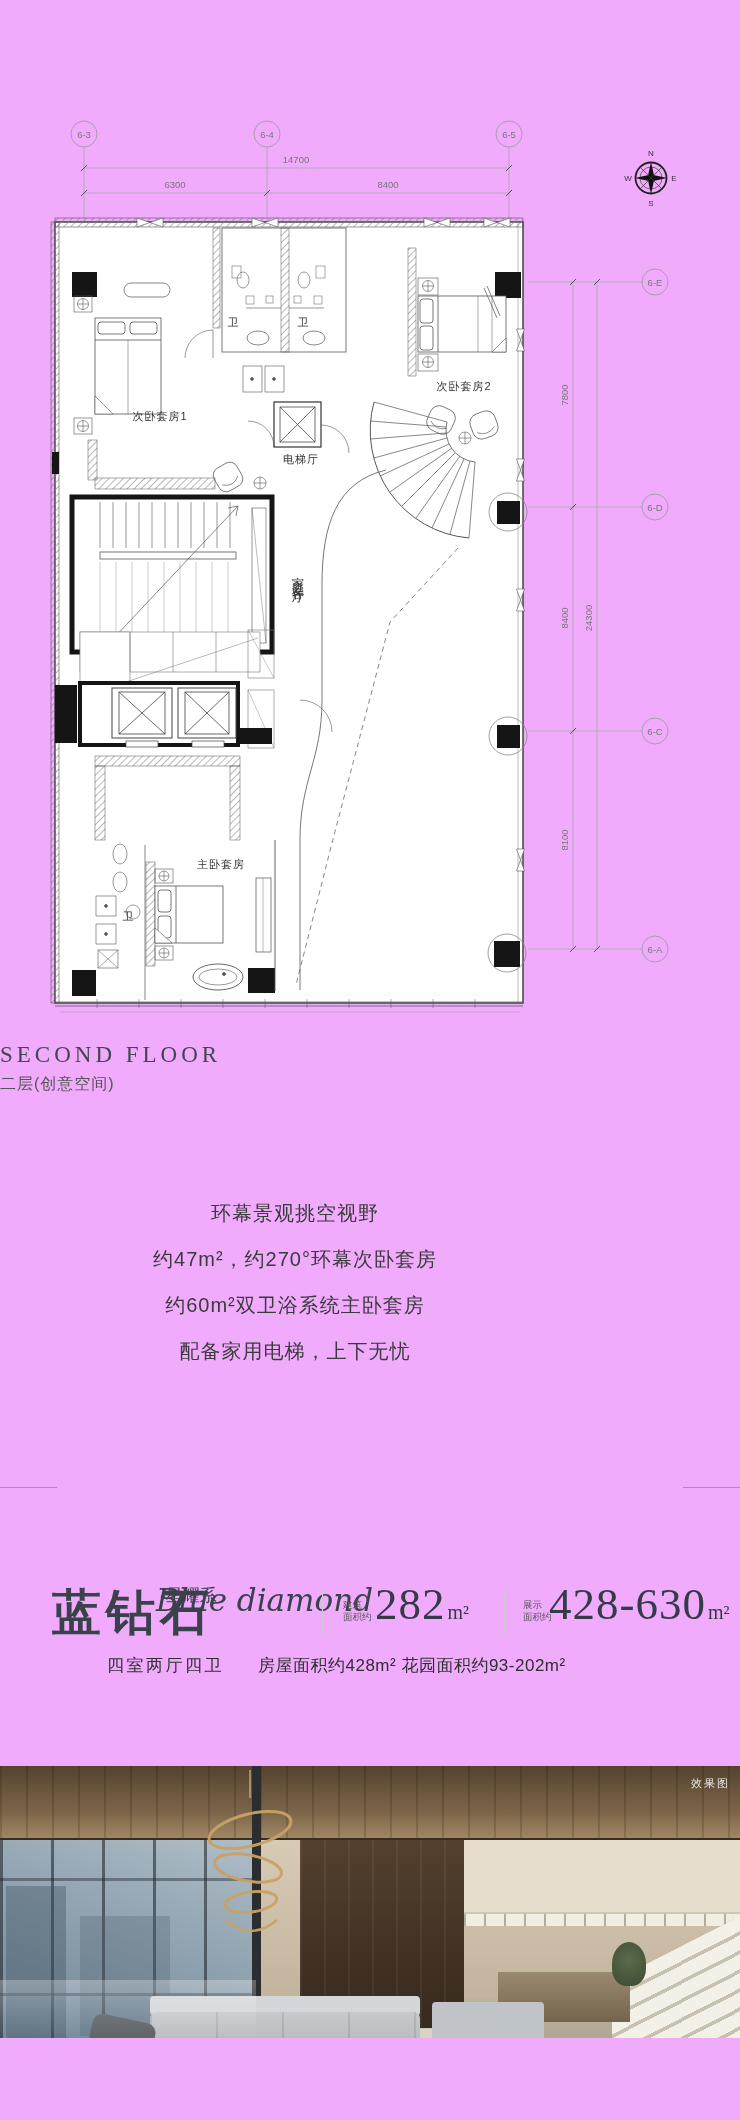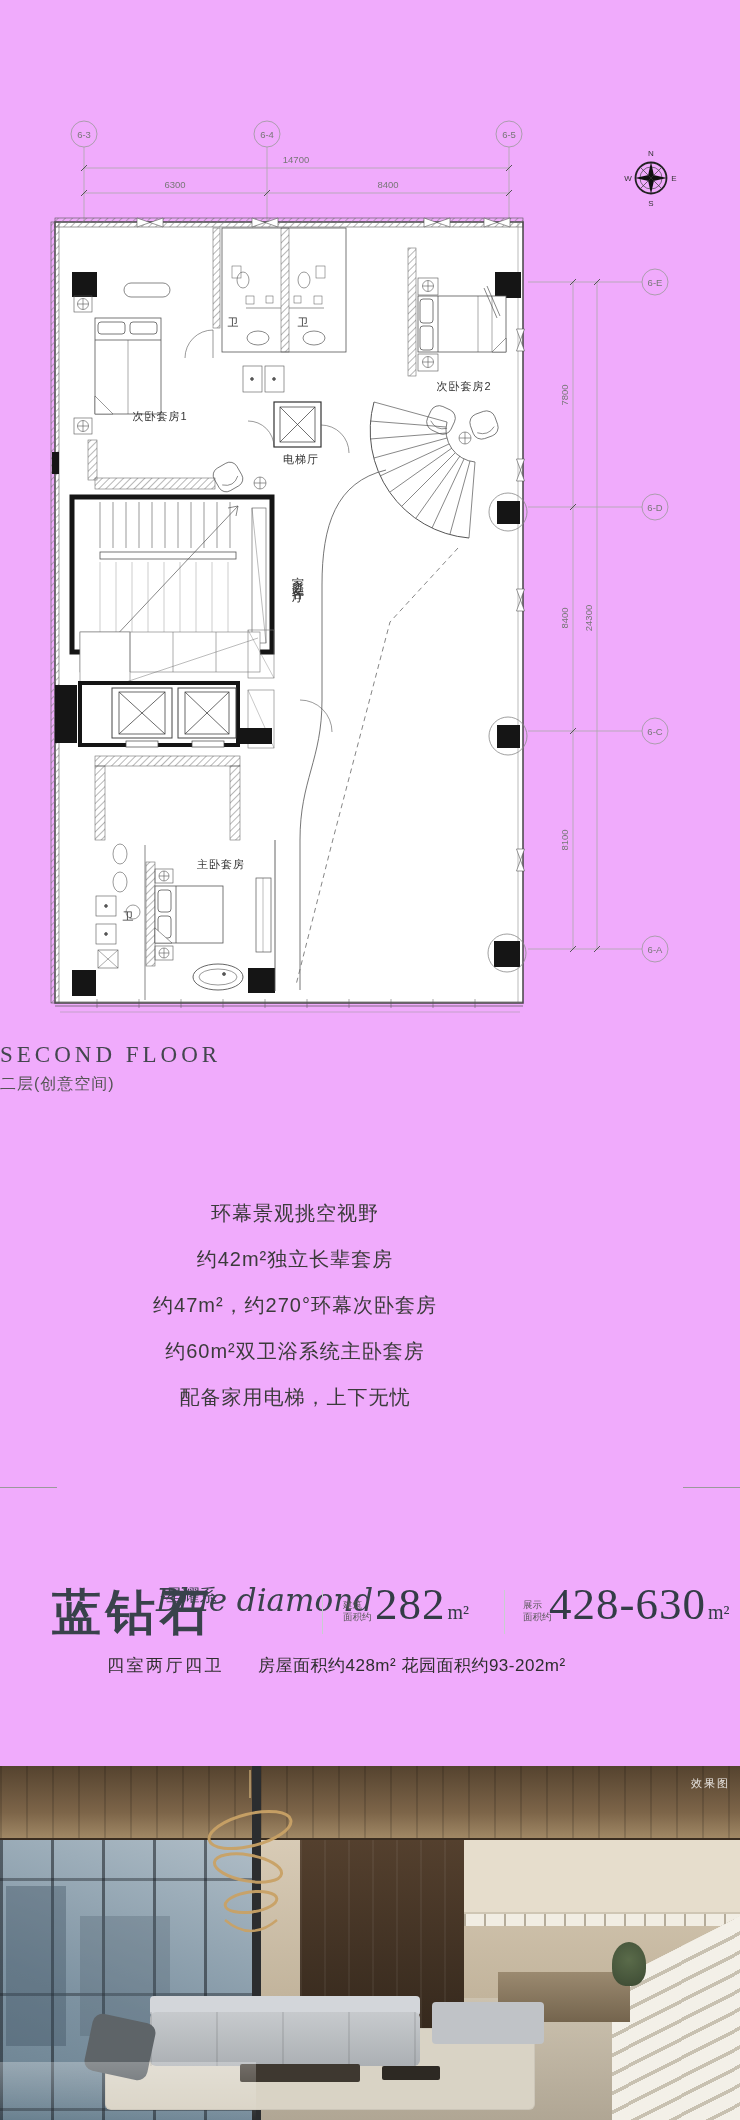--- a/index.html
+++ b/index.html
@@ -33,21 +33,21 @@
   .area-label{position:absolute;top:21px;font-size:9.5px;line-height:12px;color:#555;}
   .area-label.a1{left:343px;} .area-label.a2{left:523px;}
   .area-value{position:absolute;top:0;font-family:"Liberation Serif",serif;color:#333c46;}
   .area-value.a1{left:375px;} .area-value.a2{left:549px;}
   .area-value .big{font-size:45px;letter-spacing:1px;}
   .area-value .unit{font-size:20px;margin-left:2px;}
   .brand-row2{position:absolute;top:76px;left:0;width:740px;font-size:17px;color:#2f2f2f;}
   .layout{position:absolute;left:107px;letter-spacing:2.5px;}
   .detail{position:absolute;left:258px;letter-spacing:.5px;}
   
-  .photo{position:absolute;top:1766px;left:0;width:740px;height:354px;overflow:hidden;
+  .photo{position:absolute;top:1766px;left:0;width:740px;height:272px;overflow:hidden;
          background:linear-gradient(180deg,#8e8574,#b9ac97 18%,#d8cdbb 42%,#cfc5b2 62%,#b0a694);}
   .photo>div{position:absolute;}
   .ph-ceiling{left:0;top:0;width:740px;height:72px;
       background:linear-gradient(180deg,#55432f,#7d6549 65%,#a08865);
       border-bottom:2px solid #3a2d20;}
   .ph-ceiling:after{content:"";position:absolute;inset:0;
       background:repeating-linear-gradient(90deg,rgba(0,0,0,.14) 0 2px,transparent 2px 26px);}
   .ph-window{left:0;top:0;width:256px;height:354px;
       background:linear-gradient(200deg,#c2ccd3,#9cadb9 35%,#7e93a2 65%,#69808f);}
   .ph-window:after{content:"";position:absolute;inset:0;
@@ -415,21 +415,20 @@
 
   <div class="v-label">家庭客厅</div>
 
   <div class="floor-title">
     <div class="en">SECOND FLOOR</div>
     <div class="cn">二层(创意空间)</div>
   </div>
 
   <div class="features">
     <p>环幕景观挑空视野</p>
-    <p>约42m²独立长辈套房</p>
     <p>约47m²，约270°环幕次卧套房</p>
     <p>约60m²双卫浴系统主卧套房</p>
     <p>配备家用电梯，上下无忧</p>
   </div>
 
   <div class="edge-line l"></div>
   <div class="edge-line r"></div>
 
   <div class="brand">
     <div class="brand-name">蓝钻石</div>

